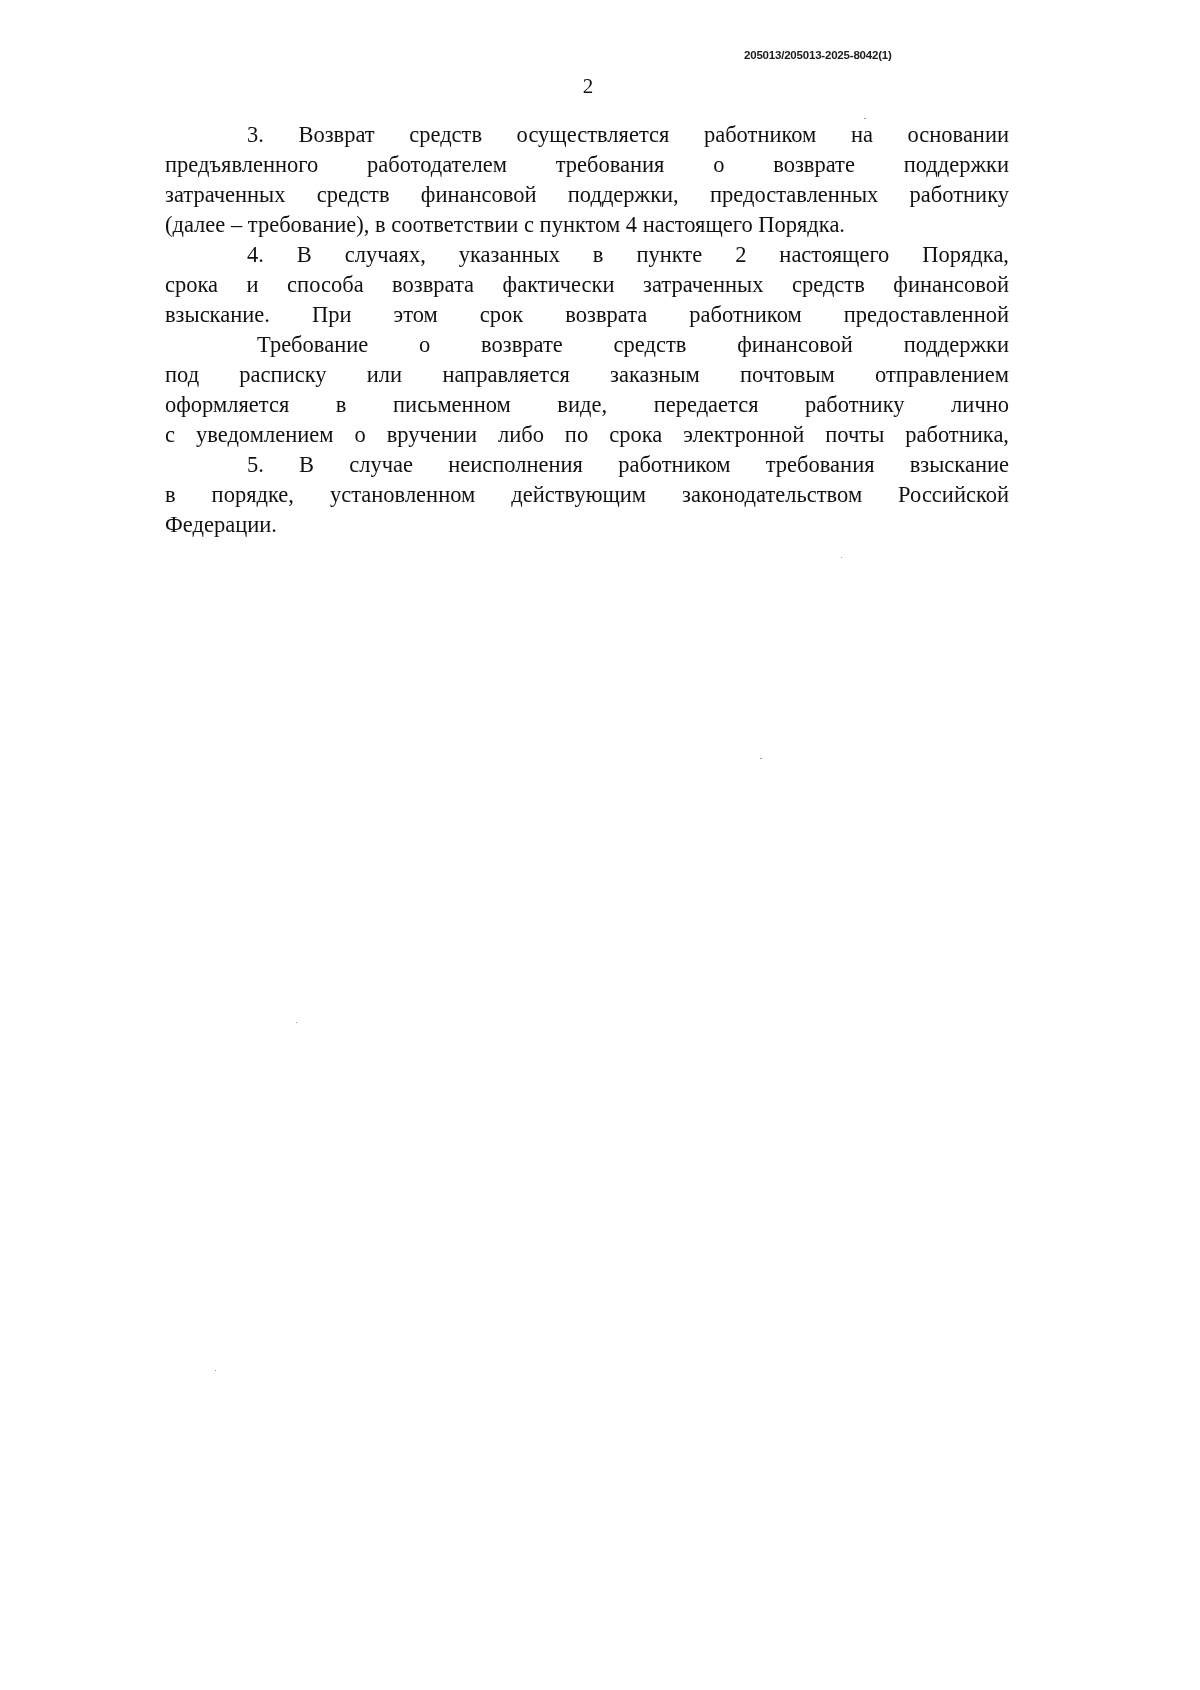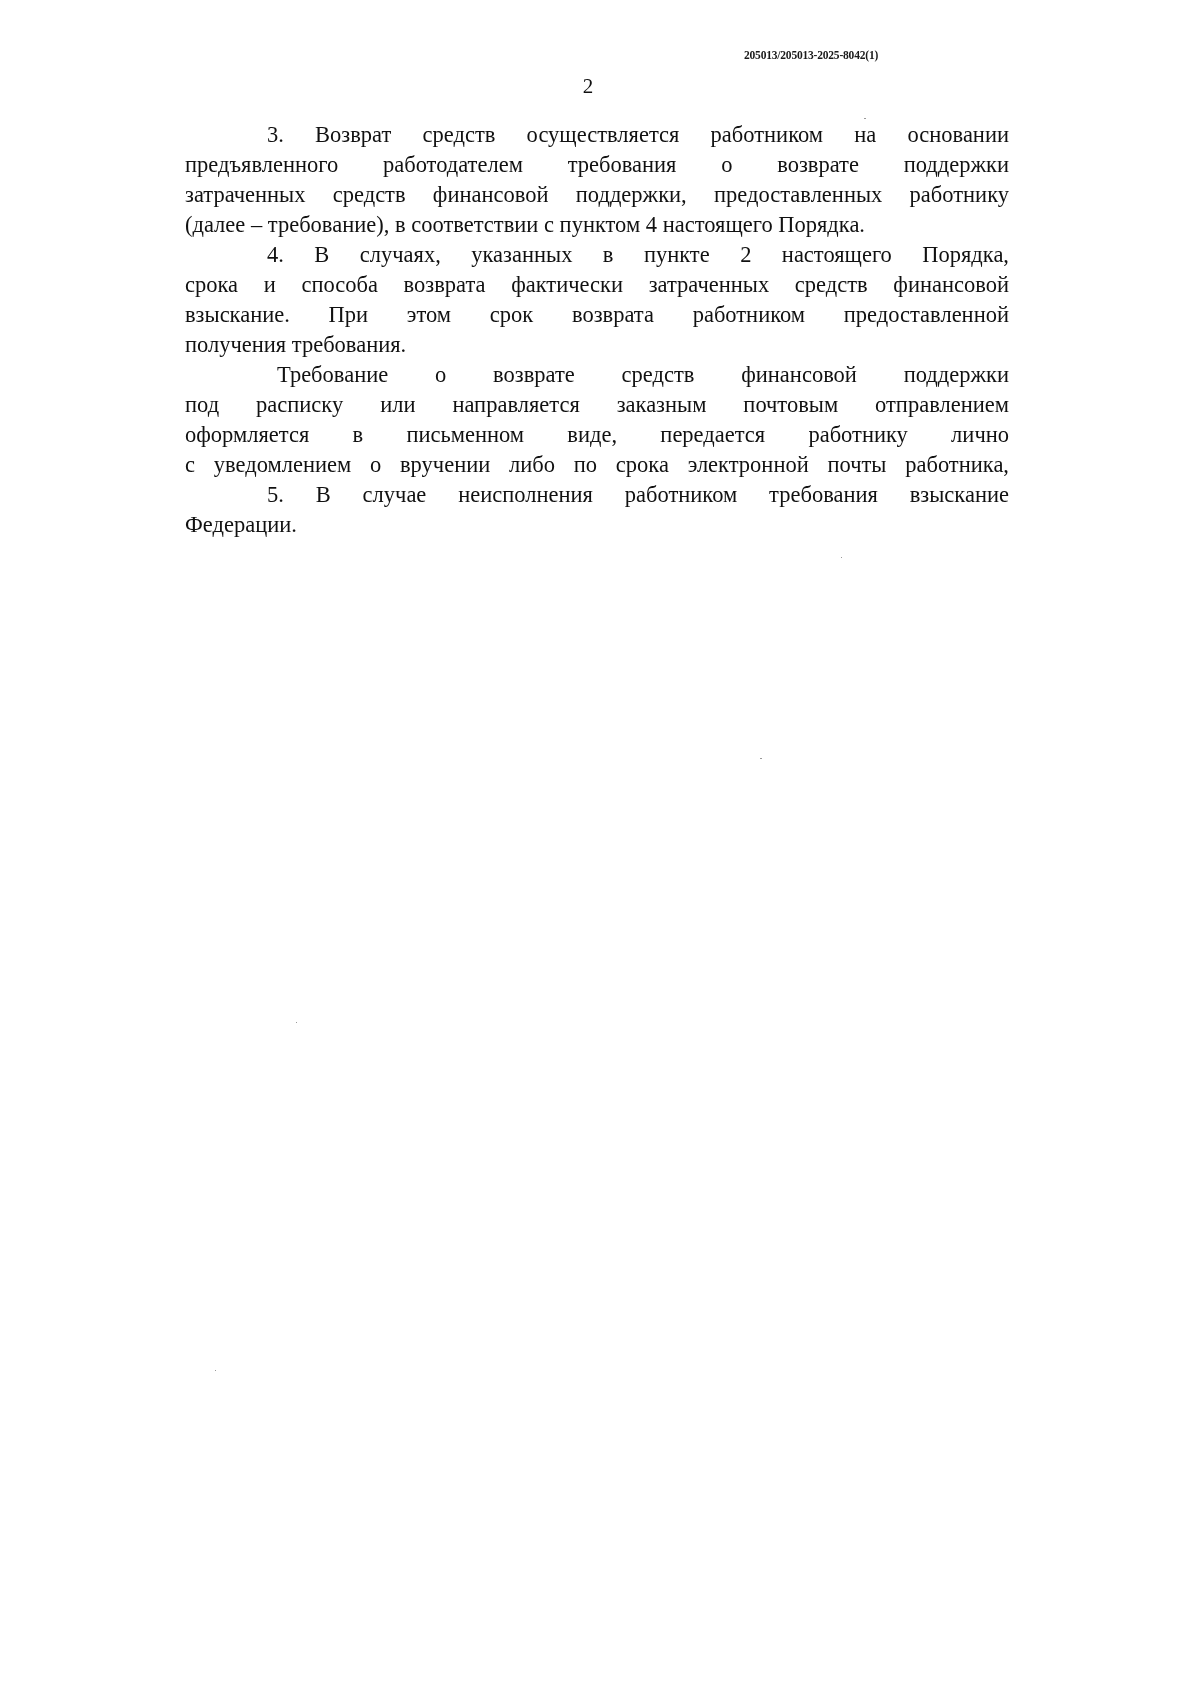--- a/index.html
+++ b/index.html
@@ -20,21 +20,21 @@
       left: 0; top: 0;
       width: 1200px;
       height: 1690px;
       background: #ffffff;
     }
     .doc-id {
       position: absolute;
       top: 49px;
       left: 744px;
       width: 184px;
-      font-family: Liberation Serif, serif;
+      font-family: Liberation Sans, sans-serif;
       font-size: 11.5px;
       font-weight: bold;
       letter-spacing: -0.2px;
       color: #1a1a1a;
       white-space: nowrap;
     }
     .page-number {
       position: absolute;
       top: 74px;
       left: 0;
@@ -53,21 +53,20 @@
       text-align: justify;
       color: #111;
     }
     .line {
       display: block;
       text-align: justify;
       text-align-last: justify;
       white-space: nowrap;
       height: 30px;
       overflow: visible;
-      margin-left: 20px;
     }
     .line.last {
       text-align-last: left;
     }
     .line.first {
       padding-left: 82px;
     }
     .line.first-wide {
       padding-left: 92px;
     }
@@ -93,32 +92,32 @@
       <span class="line first">3. Возврат средств осуществляется работником на основании</span>
       <span class="line">предъявленного работодателем требования о возврате поддержки</span>
       <span class="line">затраченных средств финансовой поддержки, предоставленных работнику</span>
       <span class="line last">(далее – требование), в соответствии с пунктом 4 настоящего Порядка.</span>
     </div>
 
     <div class="para-block">
       <span class="line first">4. В случаях, указанных в пункте 2 настоящего Порядка,</span>
       <span class="line">срока и способа возврата фактически затраченных средств финансовой</span>
       <span class="line">взыскание. При этом срок возврата работником предоставленной</span>
-      <span class="line last">получения требования.</span>
     </div>
 
     <div class="para-block">
       <span class="line first-wide">Требование о возврате средств финансовой поддержки</span>
       <span class="line">под расписку или направляется заказным почтовым отправлением</span>
       <span class="line">оформляется в письменном виде, передается работнику лично</span>
       <span class="line">с уведомлением о вручении либо по срока электронной почты работника,</span>
     </div>
 
     <div class="para-block">
       <span class="line first">5. В случае неисполнения работником требования взыскание</span>
+      <span class="line">в порядке, установленном действующим законодательством Российской</span>
       <span class="line last">Федерации.</span>
     </div>
 
   </div>
 
   <div class="speck" style="left:864px; top:118px;"></div>
   <div class="speck" style="left:760px; top:758px;"></div>
   <div class="speck" style="left:296px; top:1022px; width:1px;"></div>
   <div class="speck" style="left:215px; top:1370px; width:1px;"></div>
   <div class="speck" style="left:841px; top:557px; width:1px;"></div>

